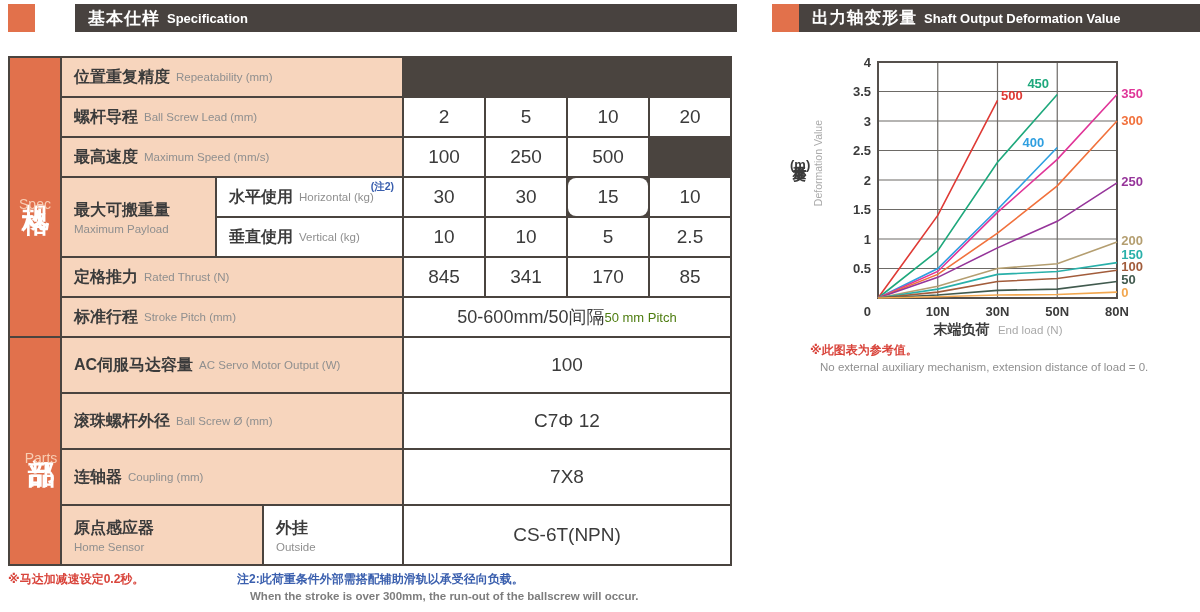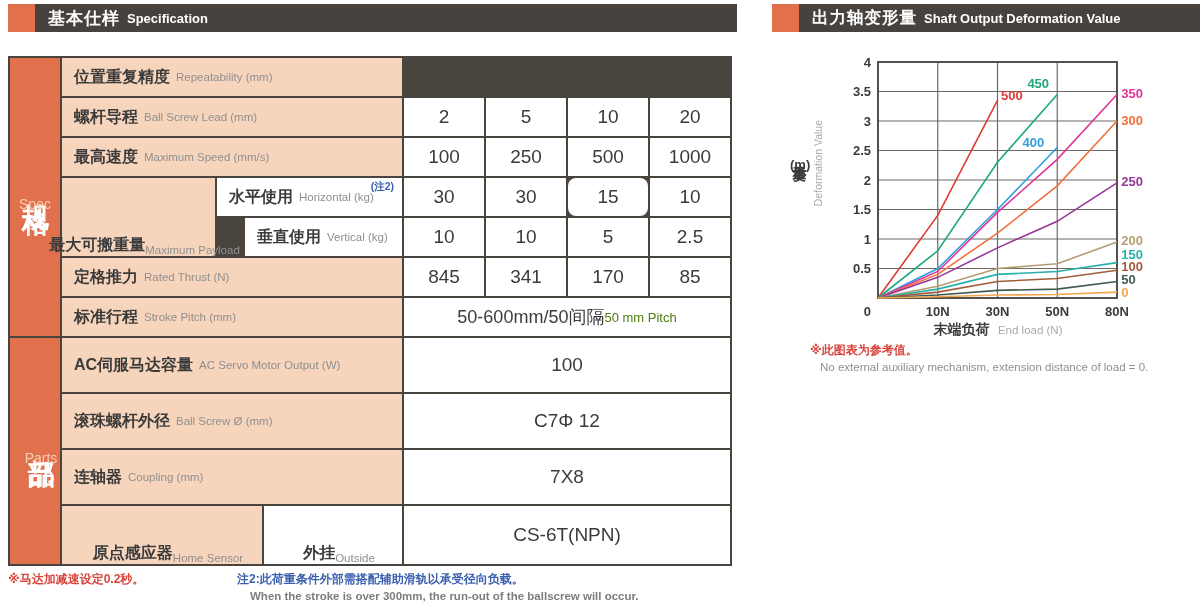--- a/index.html
+++ b/index.html
@@ -16,21 +16,21 @@
   
   .spec-table { position:absolute; left:8px; top:56px; background:#4a443f; padding:2px;
     display:grid; grid-template-columns:50px 153px 45px 138px 80px 80px 80px 80px;
     grid-template-rows:38px 38px 38px 38px 38px 38px 38px 54px 54px 54px 58px; gap:2px; }
   .cell { background:#fff; display:flex; align-items:center; justify-content:center; }
   .lbl { background:#f7d5bd; justify-content:flex-start; padding-left:12px; }
   .sub { background:#ffffff; justify-content:flex-start; padding-left:12px; position:relative; }
   .side { background:#e1714c; flex-direction:column; }
   .cn-b { font-weight:bold; font-size:16px; color:#3b3b3b; white-space:nowrap; }
   .en-s { font-size:11.5px; color:#8f8f8f; margin-left:6px; white-space:nowrap; }
-  .two-line { display:flex; flex-direction:row; align-items:flex-end; justify-content:center; }
+  .two-line { display:flex; flex-direction:column; align-items:flex-start; justify-content:center; }
   .two-line .en-s { margin-left:0; margin-top:2px; }
   .val { font-size:19px; font-weight:500; }
   .val-sub { font-size:13px; color:#4d7c0f; margin-left:0; font-weight:normal; }
   .note2 { position:absolute; top:2px; right:8px; font-size:10.5px; color:#3a5fae; font-weight:bold; }
   .side-cn { writing-mode:vertical-rl; text-orientation:upright; color:#fff; font-weight:bold;
     font-size:27px; line-height:1; letter-spacing:5px; }
   .side-en { color:#f8cdb3; font-size:14px; margin-top:4px; }
 
   
   .fnote { position:absolute; top:571px; }
@@ -51,21 +51,21 @@
   .x-axis-label { position:absolute; left:878px; top:320px; width:240px; text-align:center; white-space:nowrap; }
   .x-cn { font-weight:bold; font-size:14px; color:#3b3b3b; }
   .x-en { font-size:11.5px; color:#a9a9a9; margin-left:4px; }
   .chart-note { position:absolute; left:810px; top:342px; }
   .chart-note .l1 { font-size:12px; font-weight:bold; color:#d9453c; }
   .chart-note .l2 { font-size:11.5px; color:#8f8f8f; margin-left:10px; margin-top:2px; }
 </style>
 </head>
 <body>
 
-<div class="hdr" style="left:8px; top:4px; width:729px;">
+<div class="hdr" style="left:8px; top:4px; width:729px;gap:40px;">
   <div class="sq"></div>
   <div class="bar">
     <span class="cn">基本仕样</span>
     <span class="en">Specification</span>
   </div>
 </div>
 
 <div class="spec-table">
 
   <div class="cell side" style="grid-area:1/1/8/2;">
@@ -105,23 +105,20 @@
   </div>
   <div class="cell" style="grid-area:3/5/4/6;">
       <span class="val">100</span>
     </div>
   <div class="cell" style="grid-area:3/6/4/7;">
       <span class="val">250</span>
     </div>
   <div class="cell" style="grid-area:3/7/4/8;">
       <span class="val">500</span>
     </div>
-  <div class="cell" style="grid-area:3/8/4/9;">
-      <span class="val">1000</span>
-    </div>
 
   <div class="cell lbl two-line" style="grid-area:4/2/6/3;">
     <span class="cn-b">最大可搬重量</span>
     <span class="en-s">Maximum Payload</span>
   </div>
   <div class="cell sub" style="grid-area:4/3/5/5;">
     <span class="note2">(注2)</span>
     <span class="cn-b">水平使用</span>
     <span class="en-s">Horizontal (kg)</span>
   </div>
@@ -131,21 +128,21 @@
   <div class="cell" style="grid-area:4/6/5/7;">
       <span class="val">30</span>
     </div>
   <div class="cell" style="grid-area:4/7/5/8;border-radius:8px;">
       <span class="val">15</span>
     </div>
   <div class="cell" style="grid-area:4/8/5/9;">
       <span class="val">10</span>
     </div>
 
-  <div class="cell sub" style="grid-area:5/3/6/5;margin-left:28px;">
+  <div class="cell sub" style="grid-area:5/3/6/5;">
     <span class="cn-b">垂直使用</span>
     <span class="en-s">Vertical (kg)</span>
   </div>
   <div class="cell" style="grid-area:5/5/6/6;">
       <span class="val">10</span>
     </div>
   <div class="cell" style="grid-area:5/6/6/7;">
       <span class="val">10</span>
     </div>
   <div class="cell" style="grid-area:5/7/6/8;">

